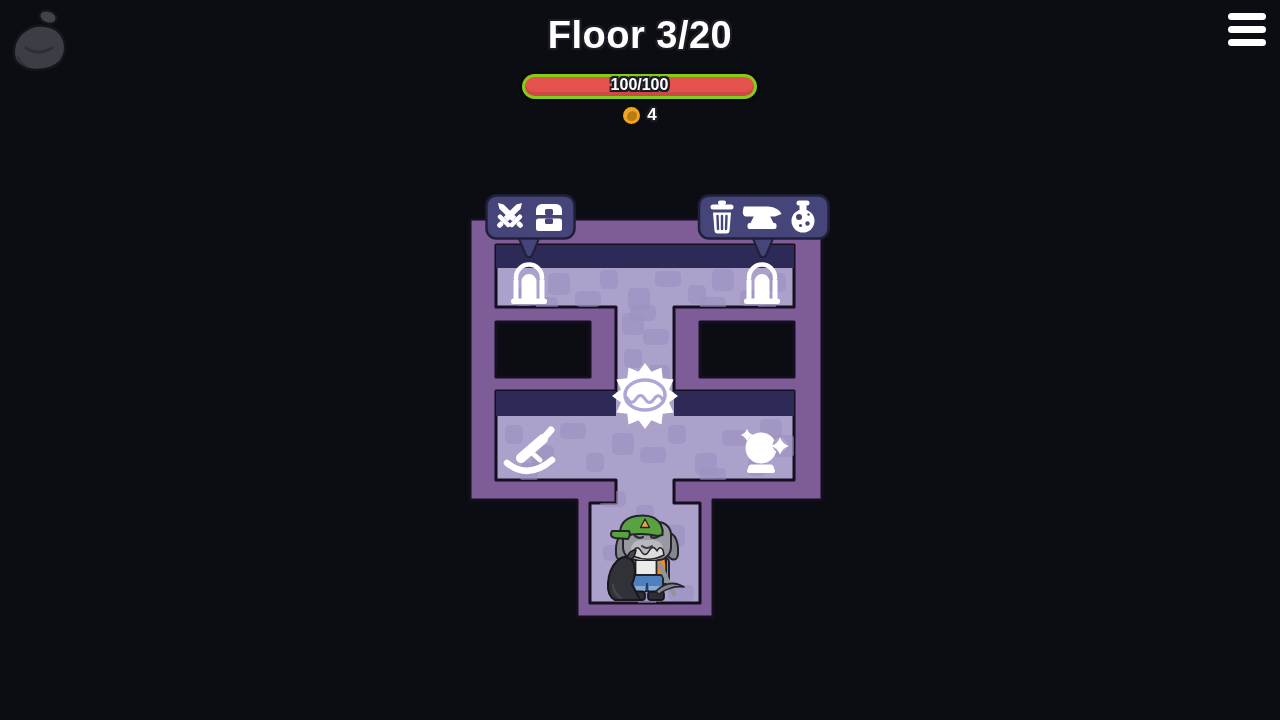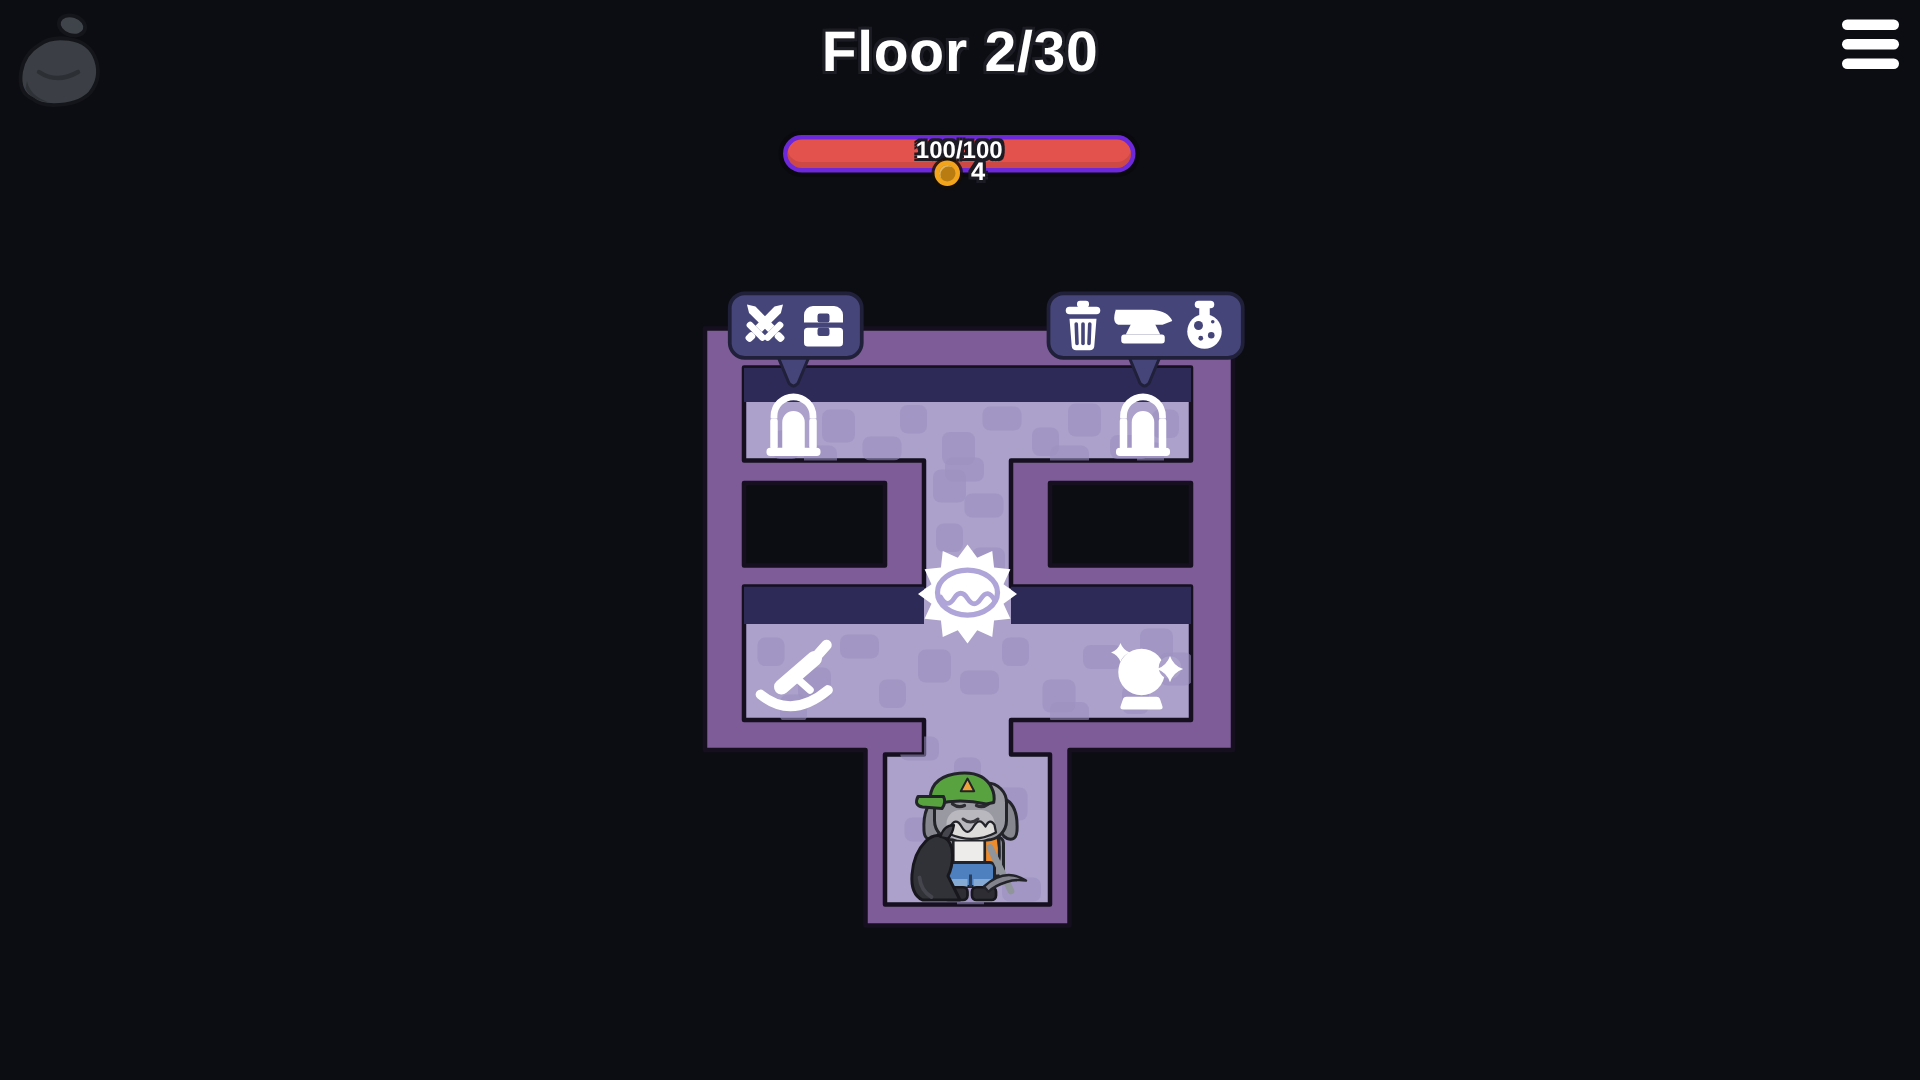--- a/index.html
+++ b/index.html
@@ -17,23 +17,22 @@
       -2px  0   0 #1c1c24, 2px  0   0 #1c1c24,
        0   -2px 0 #1c1c24, 0    2px 0 #1c1c24;
   }
   .title{
     position:absolute;left:0;right:0;top:14px;
     text-align:center;font-size:38px;font-weight:bold;letter-spacing:0.5px;
   }
   .hpbar{
     position:absolute;left:522px;top:74px;width:229px;height:19px;
     background:var(--hp-fill,#e4524d);
-    border:3px solid #6d28d9;border-radius:14px;
+    border:3px solid #84cc16;border-radius:14px;
     box-shadow:0 0 0 3px rgba(8,8,12,.65), inset 0 -4px 0 rgba(0,0,0,.10);
-    margin-top:16px;
   }
   .hptext{
     position:absolute;left:0;right:0;top:-1px;text-align:center;
     font-size:16px;font-weight:bold;
   }
   .coinrow{
     position:absolute;left:0;right:0;top:105px;
     display:flex;justify-content:center;align-items:center;gap:7px;
   }
   .coin{
@@ -60,21 +59,21 @@
     <svg width="64" height="68" viewBox="0 0 64 68">
       <g>
         <ellipse cx="40" cy="13" rx="9" ry="6.5" transform="rotate(18 40 13)" fill="#3f434a" stroke="#14151a" stroke-width="2.5"></ellipse>
         <path d="M14,62 Q4,58 6,44 Q8,32 18,26 Q26,20 38,22 Q52,24 56,36 Q60,48 52,58 Q44,66 28,66 Q18,66 14,62 Z" fill="#3b3f45" stroke="#14151a" stroke-width="2.5"></path>
         <path d="M10,50 Q12,60 24,64 Q13,63 9,55 Z" fill="#2e3237"></path>
         <path d="M18,44 Q30,52 44,44" fill="none" stroke="#2c3034" stroke-width="3" stroke-linecap="round"></path>
       </g>
     </svg>
   </div>
 
-  <div class="title outlined">Floor 2/30</div>
+  <div class="title outlined">Floor 3/20</div>
   <div class="hpbar">
     <div class="hptext outlined">100/100</div>
   </div>
   <div class="coinrow">
     <span class="coin"></span>
     <span class="coincount outlined">4</span>
   </div>
 
   <div class="hamburger">
     <span></span>

